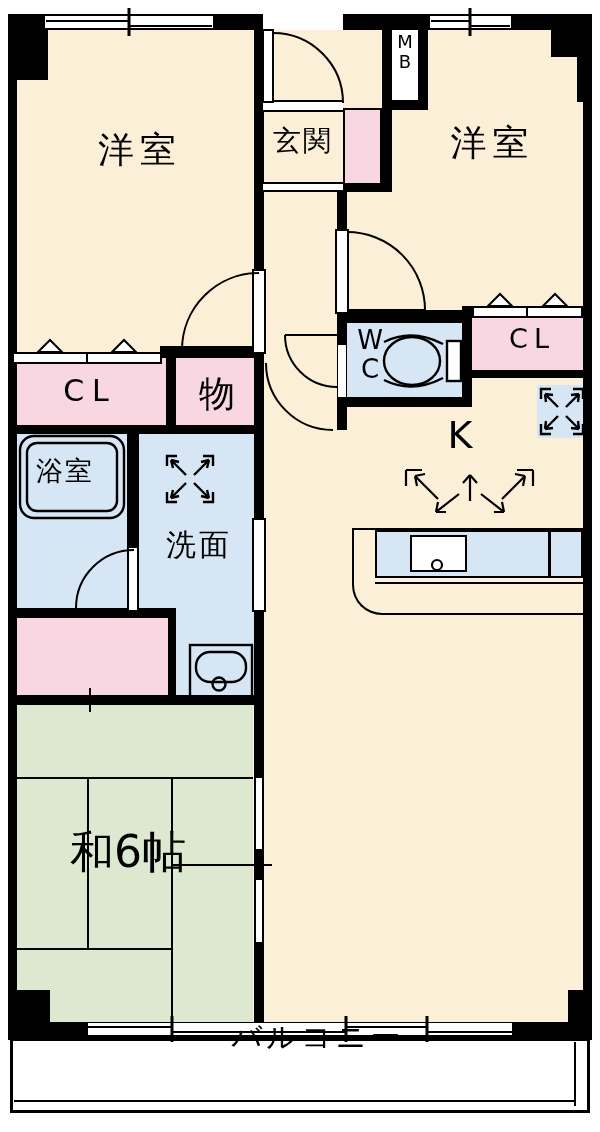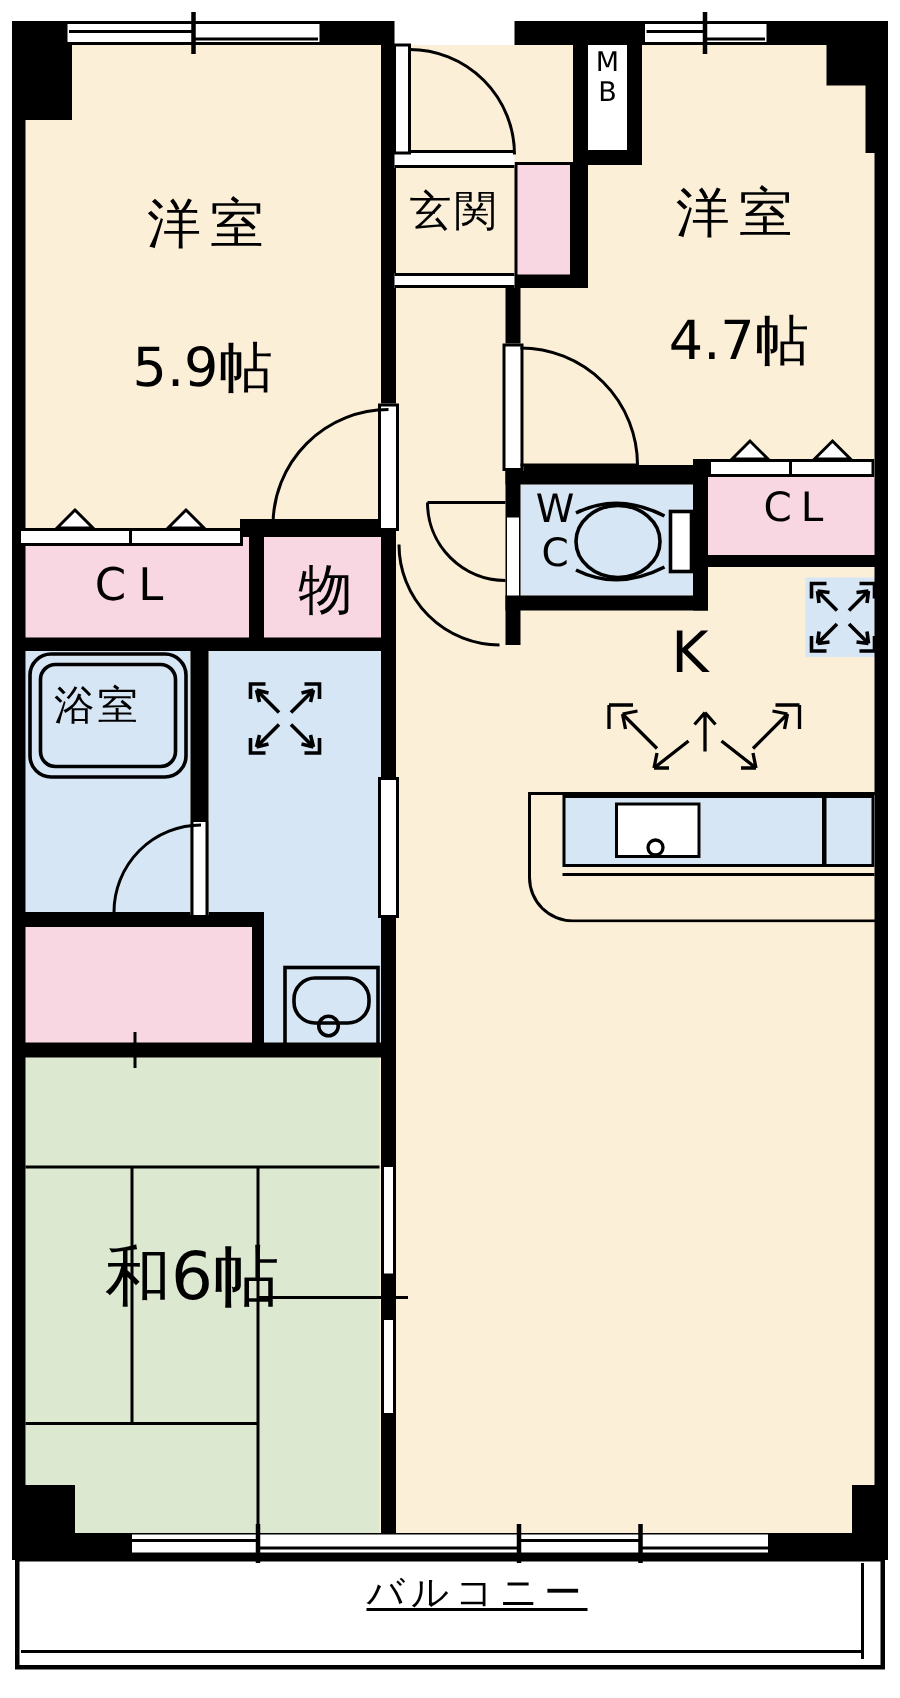--- a/index.html
+++ b/index.html
@@ -163,33 +163,32 @@
         <path d="M470,501 L470,475 M470,475 L463,483 M470,475 L477,483"></path>
         <path d="M502,499 L525,476 M525,476 L515,474 M525,476 L523,486"></path>
         <path d="M533,470 V486 M533,470 H517"></path>
         <path d="M459,494 L436,512 M436,512 L446,512 M436,512 L438,502"></path>
         <path d="M481,494 L504,512 M504,512 L494,512 M504,512 L502,502"></path>
       </g>
     </g>
   </svg>
 
   <div class="lbl" style="left:70px;top:130px;width:140px;font-size:36px;letter-spacing:6px;">洋室</div>
-  <div class="lbl" style="left:50px;top:226px;width:170px;font-size:36px;">5.9帖</div>
   <div class="lbl" style="left:420px;top:123px;width:145px;font-size:36px;letter-spacing:6px;">洋室</div>
-  <div class="lbl" style="left:415px;top:208px;width:155px;font-size:36px;">4.7帖</div>
   <div class="lbl" style="left:263px;top:126px;width:80px;font-size:28px;letter-spacing:2px;">玄関</div>
   <div class="lbl" style="left:390px;top:32px;width:30px;font-size:18px;">
     <div>M</div>
     <div>B</div>
   </div>
   <div class="lbl" style="left:40px;top:374px;width:100px;font-size:30px;letter-spacing:8px;">CL</div>
   <div class="lbl" style="left:482px;top:324px;width:100px;font-size:27px;letter-spacing:6px;">CL</div>
   <div class="lbl" style="left:196px;top:374px;width:42px;font-size:36px;">物</div>
   <div class="lbl" style="left:352px;top:326px;width:36px;font-size:26px;">
     <div>W</div>
     <div>C</div>
   </div>
   <div class="lbl" style="left:22px;top:456px;width:86px;font-size:27px;letter-spacing:2px;">浴室</div>
+  <div class="lbl" style="left:144px;top:528px;width:110px;font-size:30px;letter-spacing:3px;">洗面</div>
   <div class="lbl" style="left:440px;top:415px;width:40px;font-size:38px;">K</div>
   <div class="lbl" style="left:38px;top:828px;width:180px;font-size:44px;">和6帖</div>
-  <div class="lbl" style="left:188px;top:1048px;width:260px;font-size:25px;letter-spacing:4px;text-decoration:underline;">バルコニー</div>
+  <div class="lbl" style="left:188px;top:1020px;width:260px;font-size:30px;letter-spacing:4px;">バルコニー</div>
 
 </div>
 
 </body></html>

